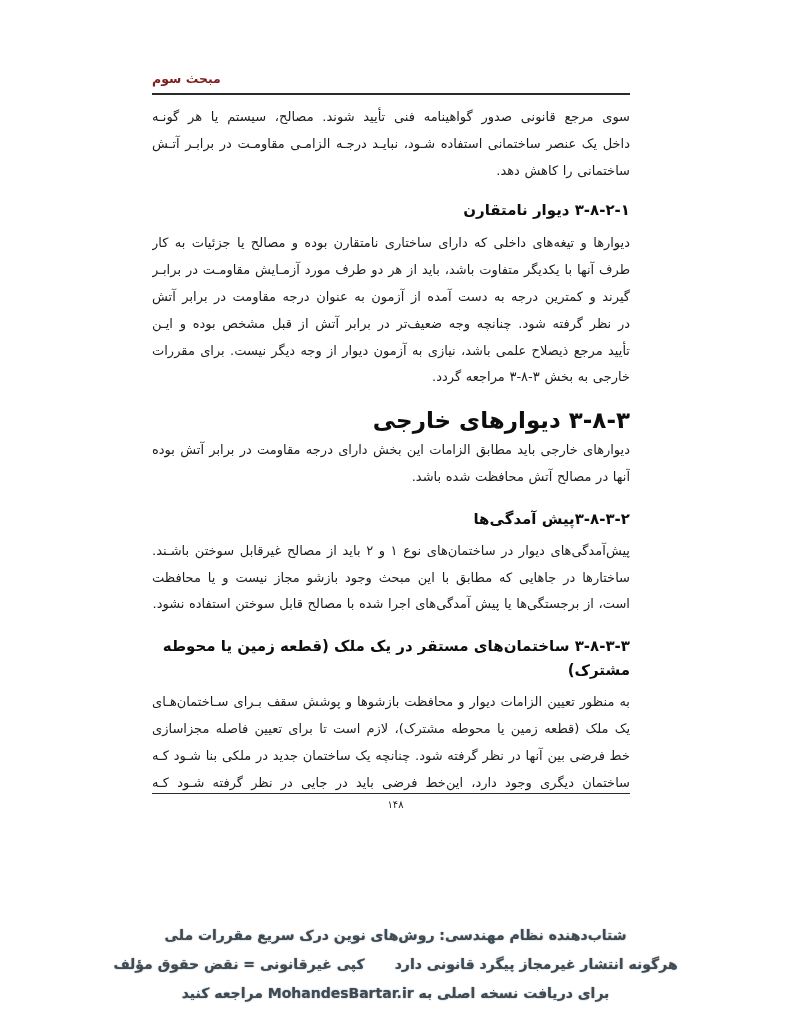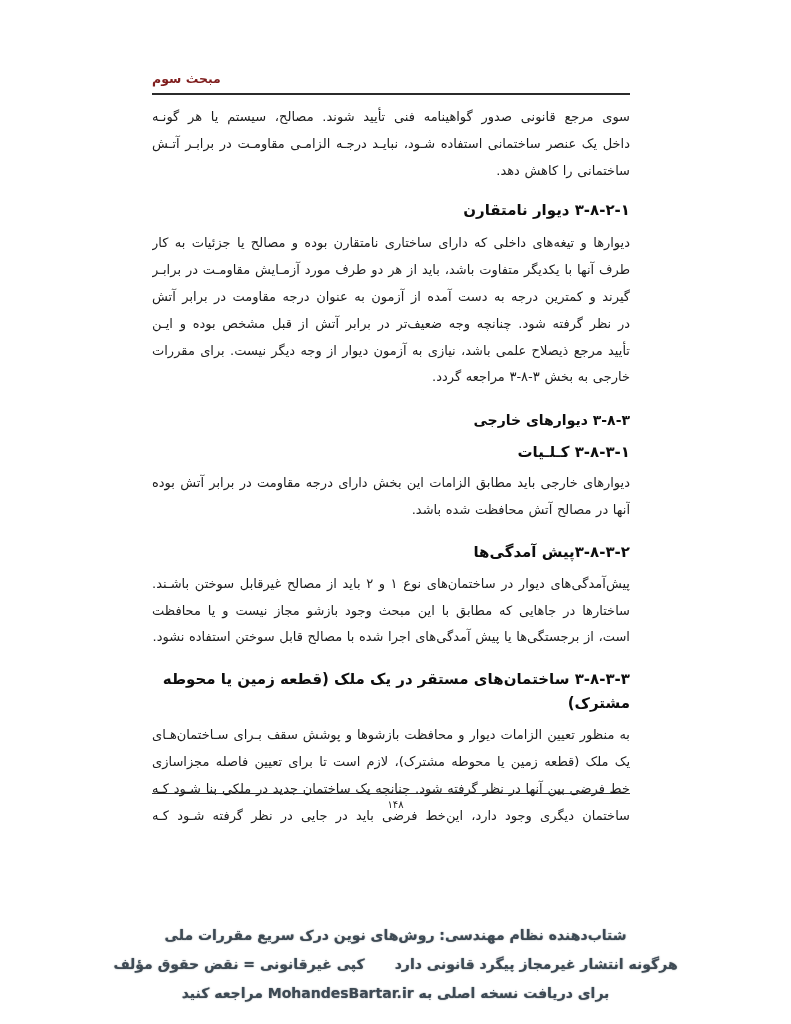--- a/index.html
+++ b/index.html
@@ -53,21 +53,21 @@
     text-align-last: right;
   }
 
   .h-small {
     font-size: 15px;
     font-weight: bold;
     color: #0e0e0e;
     line-height: 24px;
   }
   .h-big {
-    font-size: 14px;
+    font-size: 23px;
     font-weight: bold;
     color: #0e0e0e;
     line-height: 26px;
   }
 
   .mt-p1  { margin-top: 9px; }
   .mt-h1  { margin-top: 14px; margin-bottom: 8px; }
   .mt-p2  { margin-top: 0; }
   .mt-h2  { margin-top: 16px; margin-bottom: 4px; }
   .mt-h3  { margin-top: 7px;  margin-bottom: 6px; }
@@ -138,21 +138,20 @@
         <div class="jline">دیوارها و تیغه‌های داخلی که دارای ساختاری نامتقارن بوده و مصالح یا جزئیات به کار رفتـه در دو</div>
         <div class="jline">طرف آنها با یکدیگر متفاوت باشد، باید از هر دو طرف مورد آزمـایش مقاومـت در برابـر آتـش قـرار</div>
         <div class="jline">گیرند و کمترین درجه به دست آمده از آزمون به عنوان درجه مقاومت در برابر آتش برای آن دیوار</div>
         <div class="jline">در نظر گرفته شود. چنانچه وجه ضعیف‌تر در برابر آتش از قبل مشخص بوده و ایـن موضـوع مـورد</div>
         <div class="jline">تأیید مرجع ذیصلاح علمی باشد، نیازی به آزمون دیوار از وجه دیگر نیست. برای مقررات دیوارهـای</div>
         <div class="jline endline">خارجی به بخش ۳-۸-۳ مراجعه گردد.</div>
       </div>
 
     <div class="h-big mt-h2">۳-۸-۳ دیوارهای خارجی</div>
 
-    <div class="h-small mt-h3">۳-۸-۳-۱ کـلـیات</div>
 
     <div class="para mt-p3">
         <div class="jline">دیوارهای خارجی باید مطابق الزامات این بخش دارای درجه مقاومت در برابر آتش بوده و بازشوهای</div>
         <div class="jline endline">آنها در مصالح آتش محافظت شده باشد.</div>
       </div>
 
     <div class="h-small mt-h4">۳-۸-۳-۲پیش آمدگی‌ها</div>
 
     <div class="para mt-p4">
         <div class="jline">پیش‌آمدگی‌های دیوار در ساختمان‌های نوع ۱ و ۲ باید از مصالح غیرقابل سوختن باشـند. در تمـام</div>

